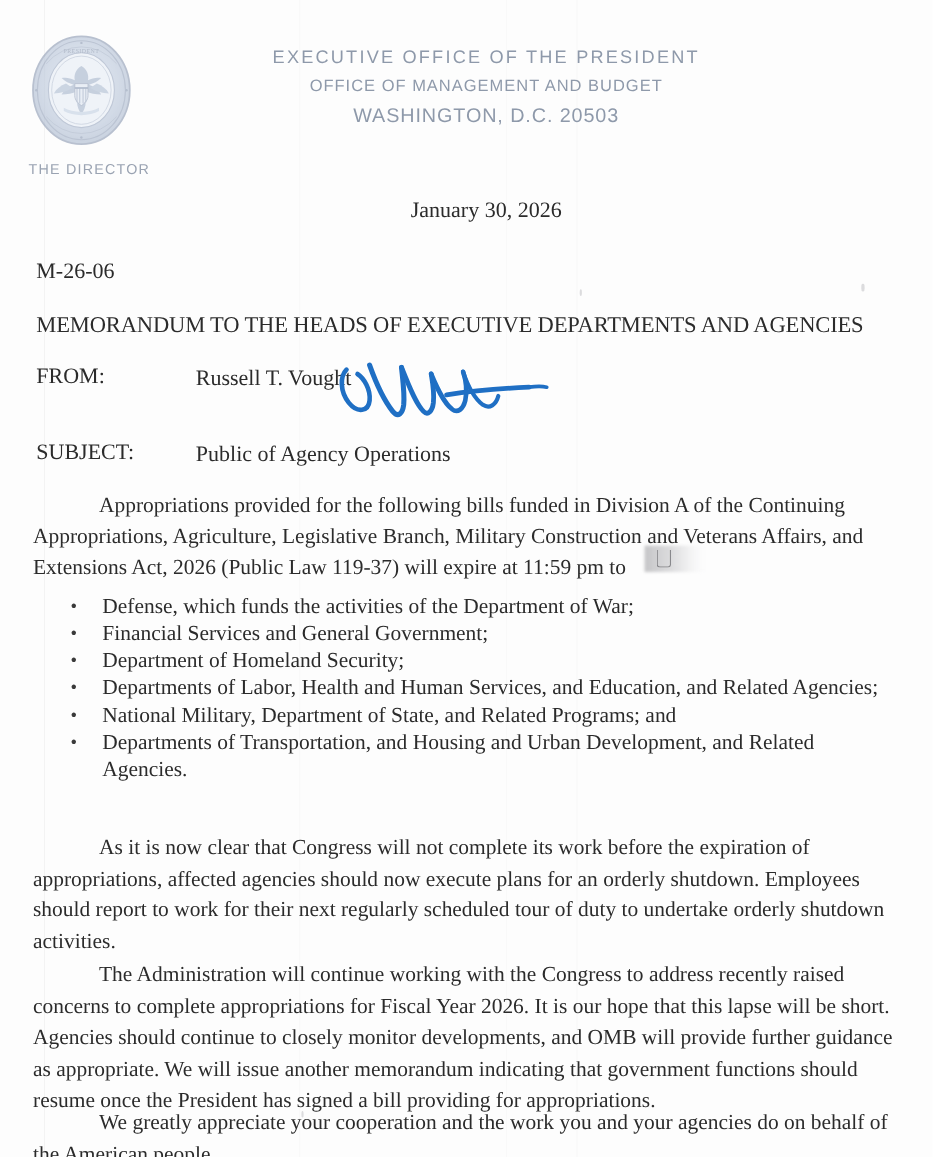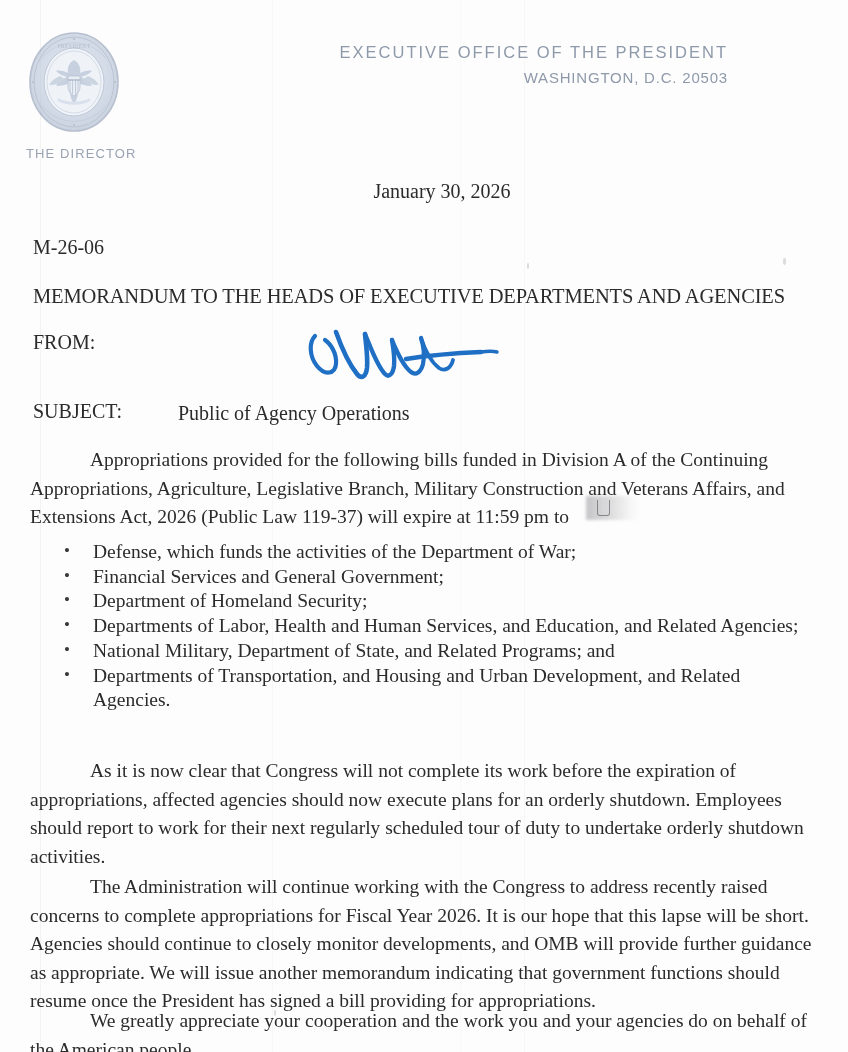--- a/index.html
+++ b/index.html
@@ -54,39 +54,39 @@
     width: 104px;
     height: 104px;
   }
   .seal svg { display:block; width:104px; height:104px; opacity:0.62; }
 
   .lh-lines {
     position: absolute;
     left: 156px;
     right: 120px;
     top: 40px;
-    text-align: right;
+    text-align: center;
     font-family: "Liberation Sans", "DejaVu Sans", sans-serif;
     color: #8e99aa;
   }
   .lh-1 {
     font-size: 16.5px;
     letter-spacing: 2.0px;
     line-height: 24px;
     white-space: nowrap;
   }
   .lh-2 {
     font-size: 15px;
     letter-spacing: 0.9px;
     line-height: 24px;
     margin-top: 3px;
     white-space: nowrap;
   }
   .lh-3 {
-    font-size: 15px;
+    font-size: 18px;
     letter-spacing: 0.8px;
     line-height: 22px;
     margin-top: 3px;
     white-space: nowrap;
   }
   .director {
     position: absolute;
     left: 26px;
     top: 146px;
     font-family: "Liberation Sans", "DejaVu Sans", sans-serif;
@@ -279,37 +279,39 @@
         <g stroke="#93a1b8" stroke-width="0.6" fill="none" opacity="0.85">
           <path d="M20 28 A44 49 0 0 1 84 28"></path>
           <path d="M20 76 A44 49 0 0 0 84 76"></path>
         </g>
         <text x="52" y="18" font-size="5.4" fill="#8593ab" text-anchor="middle" font-family="Liberation Serif, serif" letter-spacing="0.4">PRESIDENT</text>
       </svg>
     </div>
 
     <div class="lh-lines">
       <div class="lh-1">EXECUTIVE OFFICE OF THE PRESIDENT</div>
+      <div class="lh-2">OFFICE OF MANAGEMENT AND BUDGET</div>
       <div class="lh-3">WASHINGTON, D.C.  20503</div>
     </div>
 
     <div class="director">THE DIRECTOR</div>
   </div>
 
   <div id="doc">
 
     <div class="date-line">January 30, 2026</div>
 
     <div class="memo-number">M-26-06</div>
 
     <div class="memo-heading">MEMORANDUM TO THE HEADS OF EXECUTIVE DEPARTMENTS AND AGENCIES</div>
 
     <div class="field-row from">
       <div class="field-label">FROM:</div>
       <div class="field-value">
+        <span class="sub">Russell T. Vought</span>
       </div>
     </div>
 
     <div class="signature">
       <svg viewBox="0 0 212 72" xmlns="http://www.w3.org/2000/svg">
         <g fill="none" stroke="#1f6fc4" stroke-linecap="round" stroke-linejoin="round">
           <path d="M10 18 C4 24 4 38 12 48 C20 58 30 56 31 46 C32 36 26 26 20 22" stroke-width="4.2"></path>
           <path d="M31 14 C36 28 44 46 52 56 C57 62 61 58 62 50 C63 40 61 26 60 16" stroke-width="4.6"></path>
           <path d="M60 16 C66 30 72 48 80 56 C84 60 88 56 89 48 C90 38 88 28 87 22" stroke-width="4.4"></path>
           <path d="M87 22 C92 34 98 48 106 54 C111 58 116 54 118 46 C120 36 118 26 116 20" stroke-width="4.2"></path>

